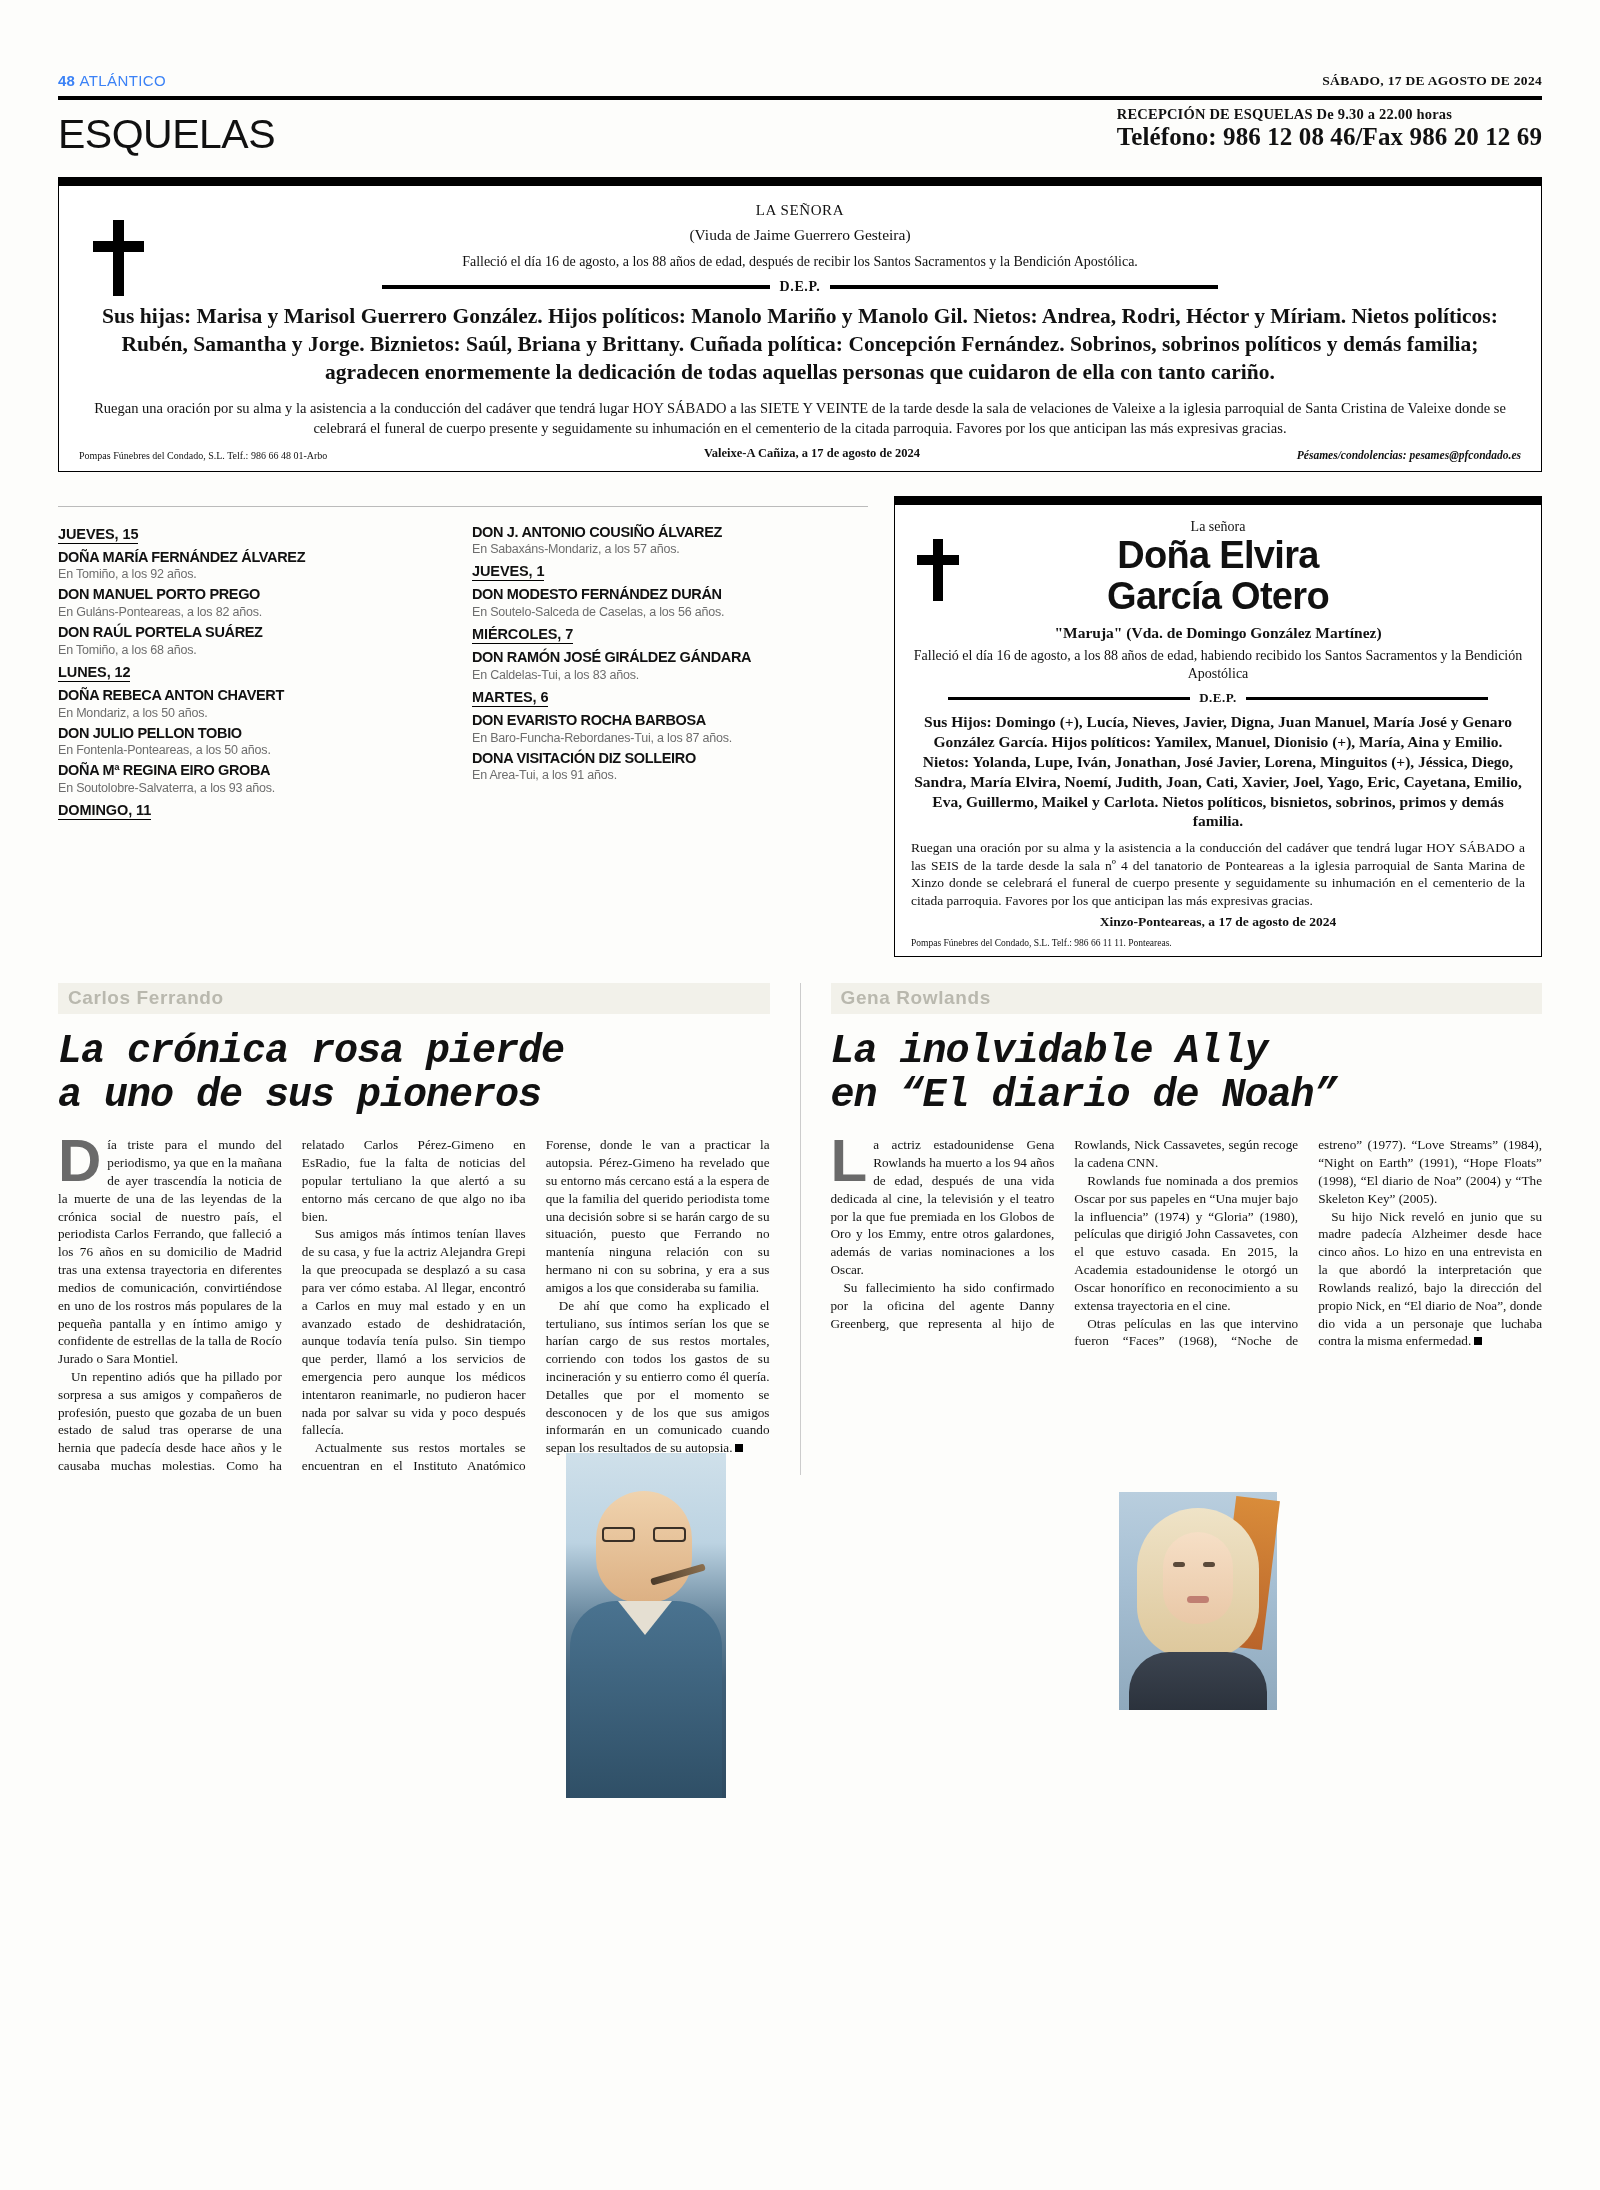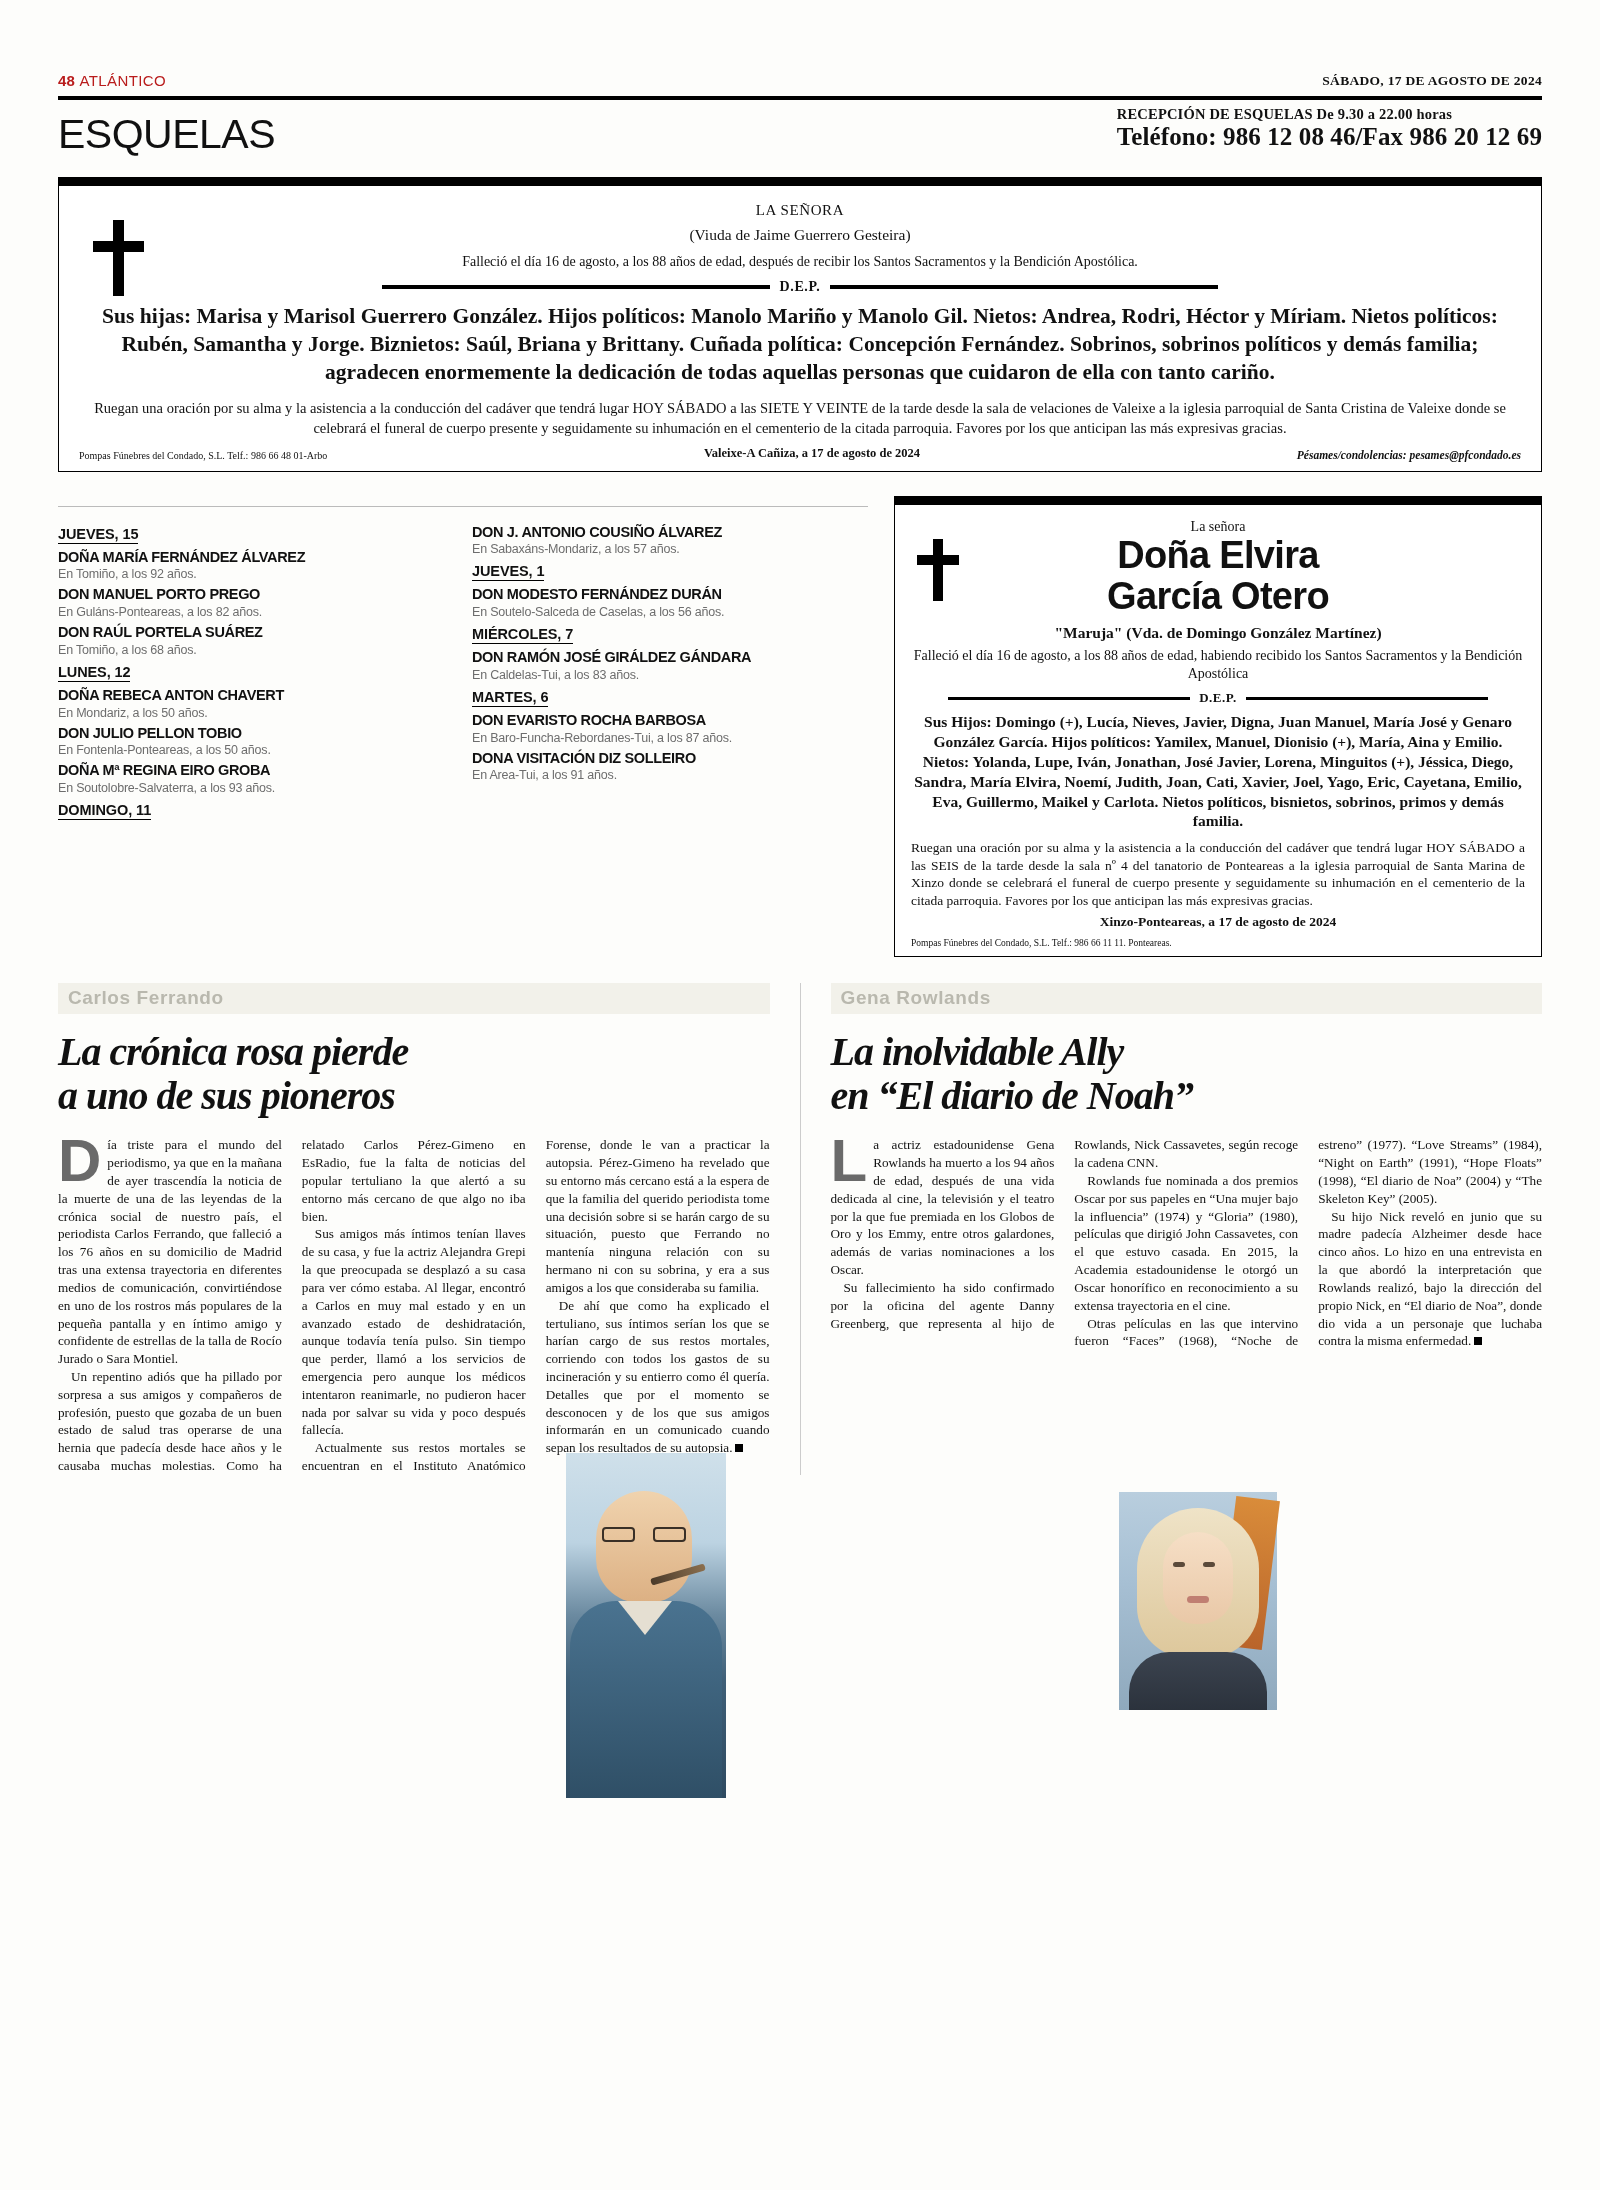--- a/index.html
+++ b/index.html
@@ -8,21 +8,21 @@
     width:1600px; height:2190px;
     background:#fdfdfb;
     font-family:"Liberation Serif", serif;
     color:#111;
     overflow:hidden;
   }
   .page { position:relative; width:1600px; height:2190px; padding:0 58px; }
 
   
   .folio-row { display:flex; justify-content:space-between; align-items:flex-end; padding-top:72px; }
-  .folio { font-family:"Liberation Sans", sans-serif; font-size:15px; letter-spacing:.2px; color:#b91c1c; }
+  .folio { font-family:"Liberation Sans", sans-serif; font-size:15px; letter-spacing:.2px; color:#3b82f6; }
   .folio b { font-weight:bold; }
   .folio span.name { font-weight:normal; letter-spacing:.4px; }
   .dateline { font-family:"Liberation Serif", serif; font-weight:bold; font-size:13.5px; letter-spacing:.3px; }
 
   .rule-thick { border-top:4px solid #000; margin-top:7px; }
 
   .head-row { display:flex; justify-content:space-between; align-items:flex-start; padding-top:6px; }
   .section-title { font-family:"Liberation Sans", sans-serif; font-size:41px; font-weight:normal; letter-spacing:-.5px; line-height:1; padding-top:8px; }
   .recep { text-align:left; }
   .recep .r1 { font-family:"Liberation Serif", serif; font-weight:bold; font-size:14.5px; letter-spacing:.2px; }
@@ -77,21 +77,21 @@
   .obit2-family { text-align:center; font-weight:bold; font-size:15.5px; line-height:1.28; }
   .obit2-prayer { text-align:justify; font-size:13.5px; line-height:1.3; margin-top:8px; }
   .obit2-loc { text-align:center; font-weight:bold; font-size:13.5px; margin-top:5px; }
   .obit2-foot { font-size:9.5px; margin-top:8px; }
 
   
   .articles { display:flex; gap:30px; margin-top:26px; }
   .art { flex:1; }
   .art-divider { width:1px; background:#ccc; }
   .kicker { background:#f2f1ea; color:#b9b8ae; font-family:"Liberation Sans", sans-serif; font-weight:bold; font-size:19px; letter-spacing:.6px; padding:4px 10px 5px; }
-  .art-head { font-family:Liberation Serif, serif; font-style:italic; font-weight:bold; font-size:40px; line-height:1.1; letter-spacing:-1px; margin-top:16px; }
+  .art-head { font-family:Liberation Mono, monospace; font-style:italic; font-weight:bold; font-size:40px; line-height:1.1; letter-spacing:-1px; margin-top:16px; }
   .art-body { margin-top:18px; column-count:3; column-gap:20px; font-size:13.2px; line-height:1.35; text-align:justify; hyphens:auto; }
   .art-body p { margin:0 0 0; text-indent:13px; }
   .art-body p.first { text-indent:0; }
   .dropcap { float:left; font-family:"Liberation Sans", sans-serif; font-weight:bold; font-size:60px; line-height:.78; padding:2px 6px 0 0; color:#6a6a6a; }
 
   .ph1 { position:absolute; left:566px; top:1453px; width:160px; height:345px; background:
       radial-gradient(ellipse 60px 70px at 52% 28%, #e8c59c 0%, #d9ae7e 58%, rgba(217,174,126,0) 62%),
       linear-gradient(180deg, #cfe0ea 0%, #bcd3e2 26%, #6b8aa0 47%, #3f5f77 66%, #2e4a60 100%);
   }
   .ph1 .head { position:absolute; left:30px; top:38px; width:96px; height:112px; border-radius:48px 48px 44px 44px; background:linear-gradient(180deg,#f0d3ae,#dcb083); }

